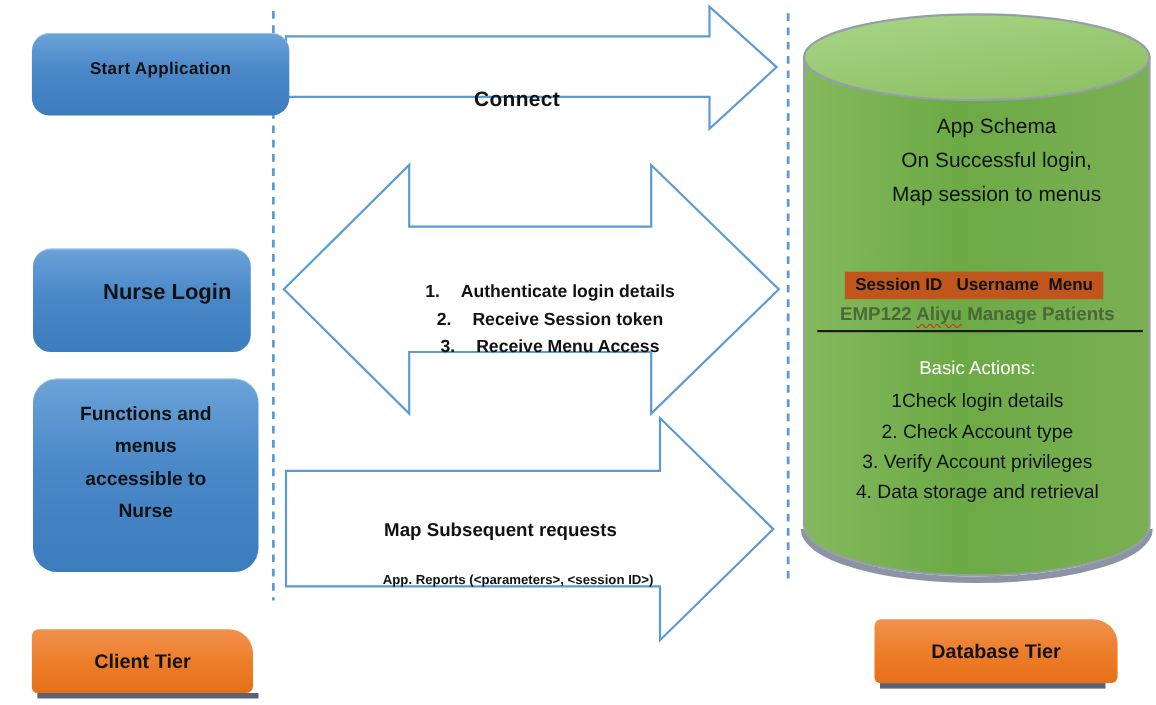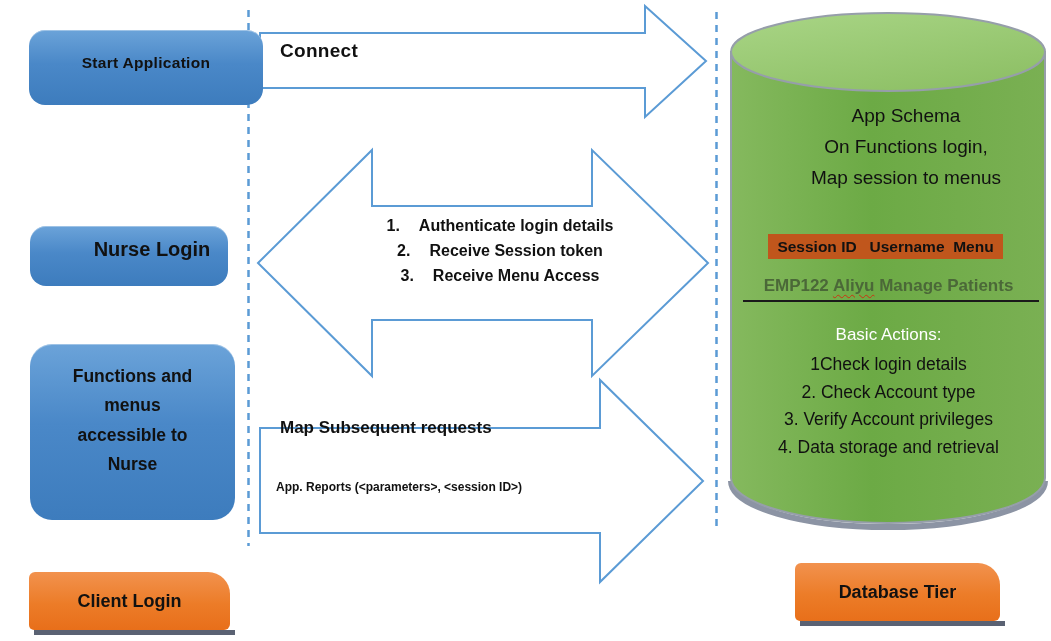--- a/index.html
+++ b/index.html
@@ -13,56 +13,56 @@
   
   .bluebox {
     position: absolute;
     background: linear-gradient(180deg, #6ba3d9 0%, #4a88c8 45%, #3d7cbd 100%);
     border-radius: 16px;
     box-shadow: inset 0 1px 0 rgba(255,255,255,.35);
     display: flex; align-items: center; justify-content: center;
     color: #111; font-weight: bold; text-align: center;
   }
   .box-start { left: 29px; top: 30px; width: 234px; height: 75px; font-size: 15.5px; padding-bottom: 10px; letter-spacing: .3px; }
-  .box-nurse { left: 30px; top: 226px; width: 198px; height: 60px; font-size: 20px; padding-bottom: 14px; padding-left: 46px; }
+  .box-nurse { left: 30px; top: 226px; width: 198px; height: 94px; font-size: 20px; padding-bottom: 14px; padding-left: 46px; }
   .box-functions { left: 30px; top: 344px; width: 205px; height: 176px; font-size: 17.5px; line-height: 29.5px; border-radius: 22px; padding-bottom: 23px; }
 
   
-  .arrow-label { position: absolute; color: #111; text-align: left; }
+  .arrow-label { position: absolute; color: #111; text-align: center; margin-top: 40px; }
   .lbl-connect { left: 280px; top: 40px; width: 380px; font-size: 19px; font-weight: bold; letter-spacing: .3px; }
   .session-list { left: 290px; top: 213px; width: 420px; font-size: 16px; font-weight: bold; }
   .session-row { display: flex; justify-content: center; line-height: 25px; }
   .session-row .num { margin-right: 19px; }
-  .lbl-map { left: 280px; top: 418px; width: 350px; font-size: 17px; font-weight: bold; }
+  .lbl-map { left: 280px; top: 432px; width: 350px; font-size: 17px; font-weight: bold; }
   .lbl-reports { left: 276px; top: 480px; width: 390px; font-size: 12px; font-weight: bold; }
 
   
   .cyl-text { position: absolute; left: 731px; width: 315px; text-align: center; color: #111; }
   .cyl-header { top: 100px; font-size: 19px; line-height: 31px; padding-left: 35px; }
   .table-strip {
-    position: absolute; left: 768px; top: 234px; width: 235px; height: 25px;
+    position: absolute; left: 768px; top: 247px; width: 235px; height: 25px;
     background: #c0561c; color: #111; font-weight: bold; font-size: 15.5px;
     display: flex; align-items: center; justify-content: center; white-space: pre;
   }
   .emp-row { top: 276px; font-size: 17px; font-weight: bold; color: #4b6838; }
   .emp-row .squiggle { text-decoration: underline wavy #cc3311 1px; text-underline-offset: 3px; }
   .cyl-rule { position: absolute; left: 743px; top: 300px; width: 296px; height: 2px; background: #1a1a1a; }
   .actions-title { top: 325px; font-size: 17px; color: #ffffff; }
   .actions-list { top: 351px; font-size: 17.5px; line-height: 27.5px; }
 
   
   .tier-box {
     position: absolute; height: 58px;
     background: linear-gradient(180deg, #f2924e 0%, #ec7c28 55%, #e86f1a 100%);
     border-radius: 6px 22px 6px 5px;
     display: flex; align-items: center; justify-content: center;
     color: #111; font-size: 18px; font-weight: 600;
   }
   .tier-client { left: 29px; top: 572px; width: 201px; }
-  .tier-database { left: 795px; top: 563px; width: 205px; }
+  .tier-database { left: 795px; top: 563px; width: 221px; }
   .tier-shadow { position: absolute; height: 5px; background: #5a6273; }
   .shadow-client { left: 34px; top: 630px; width: 201px; }
   .shadow-database { left: 800px; top: 621px; width: 205px; }
 </style>
 </head>
 <body>
 
 <div class="canvas">
 
   <svg class="svg-layer" viewBox="0 0 1051 641">
@@ -122,42 +122,42 @@
       <span class="num">3.</span>
       <span>Receive Menu Access</span>
     </div>
   </div>
 
   <div class="arrow-label lbl-map">Map Subsequent requests</div>
   <div class="arrow-label lbl-reports">App. Reports (&lt;parameters&gt;, &lt;session ID&gt;)</div>
 
   <div class="cyl-text cyl-header">
     <div>App Schema</div>
-    <div>On Functions login,</div>
+    <div>On Successful login,</div>
     <div>Map session to menus</div>
   </div>
 
   <div class="table-strip">Session ID   Username  Menu</div>
 
   <div class="cyl-text emp-row">
     <span>EMP122 </span><span class="squiggle">Aliyu</span><span> Manage Patients</span>
   </div>
   <div class="cyl-rule"></div>
 
   <div class="cyl-text actions-title">Basic Actions:</div>
   <div class="cyl-text actions-list">
     <div>1Check login details</div>
     <div>2. Check Account type</div>
     <div>3. Verify Account privileges</div>
     <div>4. Data storage and retrieval</div>
   </div>
 
   <div class="tier-shadow shadow-client"></div>
   <div class="tier-box tier-client">
-    <span>Client Login</span>
+    <span>Client Tier</span>
   </div>
 
   <div class="tier-shadow shadow-database"></div>
   <div class="tier-box tier-database">
     <span>Database Tier</span>
   </div>
 
 </div>
 
 </body></html>

